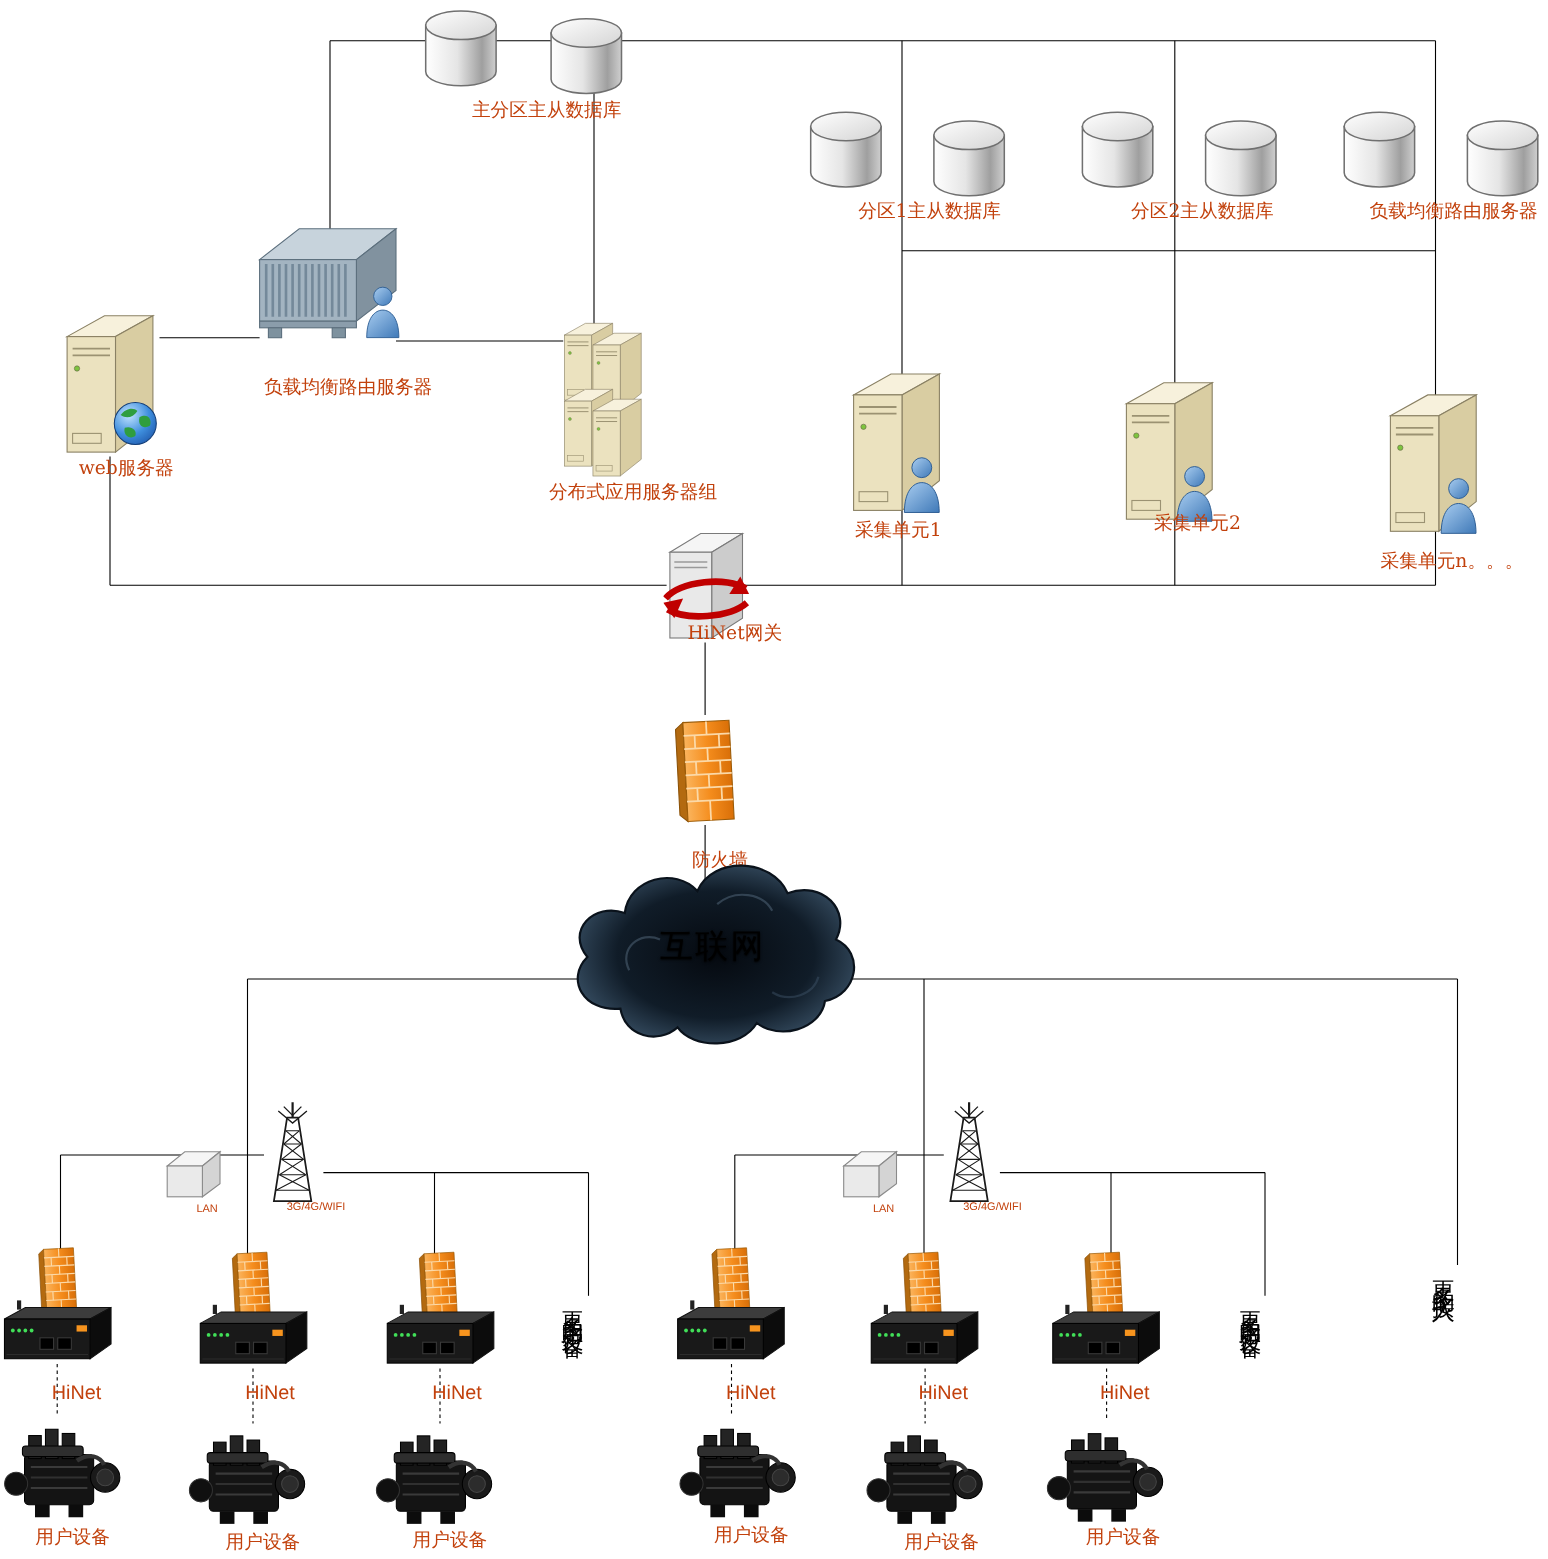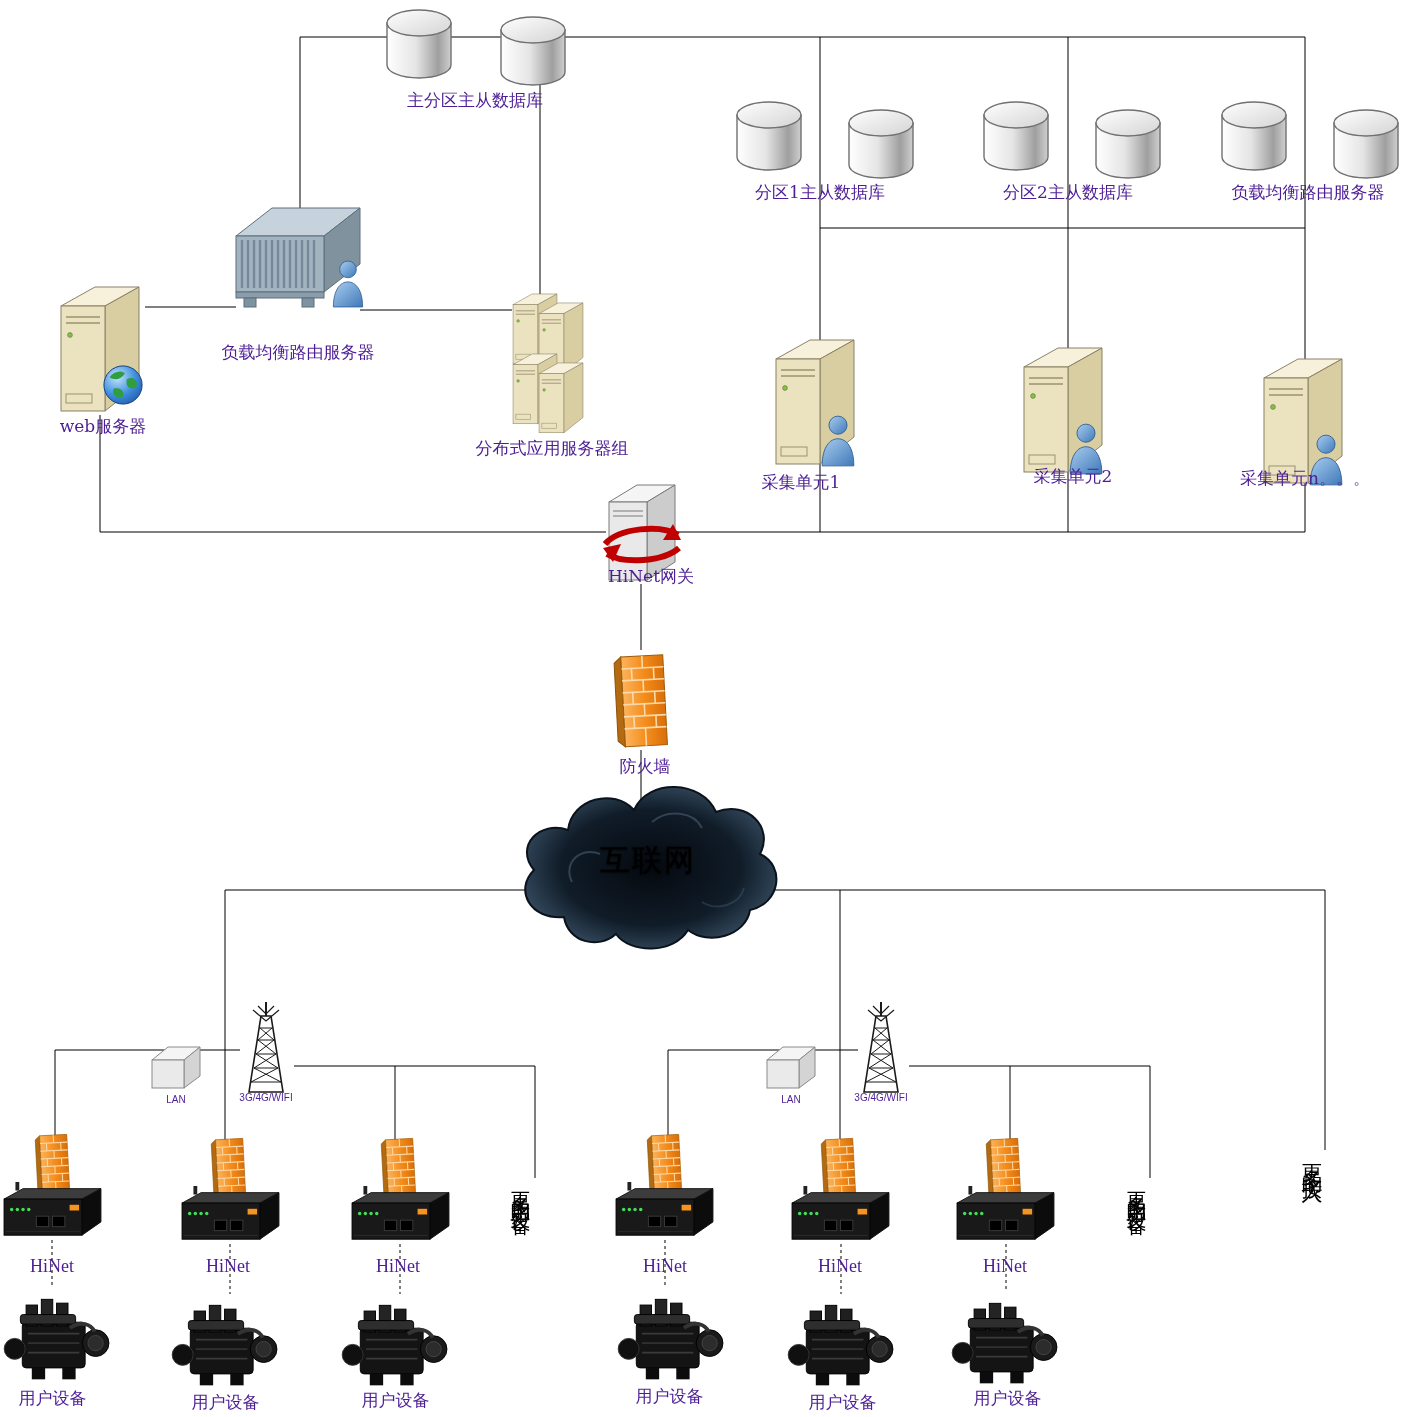--- a/index.html
+++ b/index.html
@@ -4,25 +4,25 @@
 <style>
   * { margin:0; padding:0; box-sizing:border-box; }
   html,body { background:#ffffff; }
   #canvas {
     position:relative; width:1407px; height:1417px; background:#ffffff;
     font-family:"DejaVu Serif","Liberation Serif",serif; color:#000; overflow:hidden;
   }
   #lines { position:absolute; left:0; top:0; width:1407px; height:1417px; }
   svg.icon { position:absolute; overflow:visible; }
   .label {
-    position:absolute; font-size:17px; line-height:1.2; text-align:center;
-    white-space:nowrap; color:#4c1d95;
+    position:absolute; font-size:17px; line-height:1.2; text-align:right;
+    white-space:nowrap; color:#c2410c;
   }
   .label.small { font-size:10px; font-family:Liberation Sans, sans-serif; }
-  .label.mono  { font-family:Liberation Serif, serif; font-size:18px; }
+  .label.mono  { font-family:Liberation Sans, sans-serif; font-size:18px; }
   .vtext {
     position:absolute; writing-mode:vertical-rl; text-orientation:upright;
     font-size:20px; letter-spacing:4px; color:#000;
   }
   .cloud-text {
     position:absolute; font-size:30px; color:#000000; letter-spacing:2px;
     text-align:center; text-shadow:0 1px 2px #000;
   }
 </style>
 </head>
@@ -328,31 +328,31 @@
       <use href="#sym-person"></use>
     </svg>
   <div class="label" style="left:1018px;top:466px;width:110px">采集单元2</div>
 
   <svg class="icon" style="left:1258px;top:352px;width:90px;height:135px">
       <use href="#sym-tower"></use>
     </svg>
   <svg class="icon" style="left:1306px;top:434px;width:40px;height:52px">
       <use href="#sym-person"></use>
     </svg>
-  <div class="label" style="left:1225px;top:468px;width:160px">采集单元n。。。</div>
+  <div class="label" style="left:1225px;top:500px;width:160px">采集单元n。。。</div>
 
   <svg class="icon" style="left:603px;top:480px;width:78px;height:104px">
       <use href="#sym-gateway"></use>
     </svg>
   <div class="label" style="left:591px;top:566px;width:120px">HiNet网关</div>
 
   <svg class="icon" style="left:608px;top:648px;width:64px;height:102px">
       <use href="#sym-firewall"></use>
     </svg>
-  <div class="label" style="left:610px;top:756px;width:70px">防火墙</div>
+  <div class="label" style="left:610px;top:772px;width:70px">防火墙</div>
 
   <svg class="icon" style="left:502px;top:762px;width:285px;height:210px">
       <use href="#sym-cloud"></use>
     </svg>
   <div class="cloud-text" style="left:583px;top:840px;width:130px">互联网</div>
 
   <svg class="icon" style="left:148px;top:1042px;width:56px;height:50px">
       <use href="#sym-lanbox"></use>
     </svg>
   <div class="label small" style="left:154px;top:1094px;width:44px">LAN</div>

